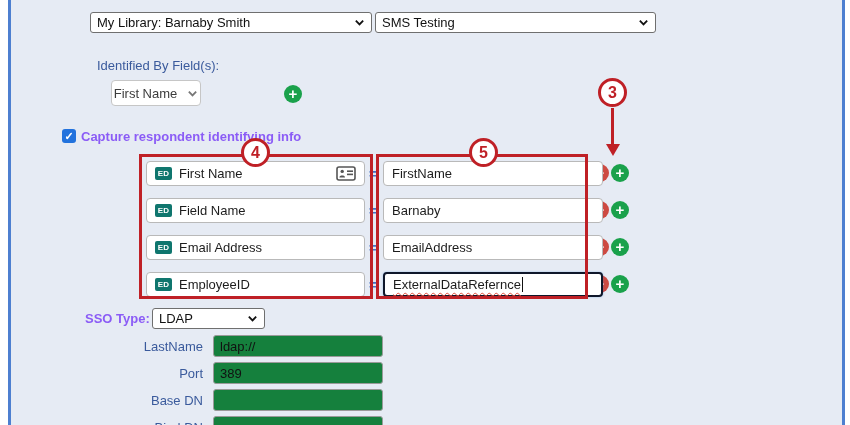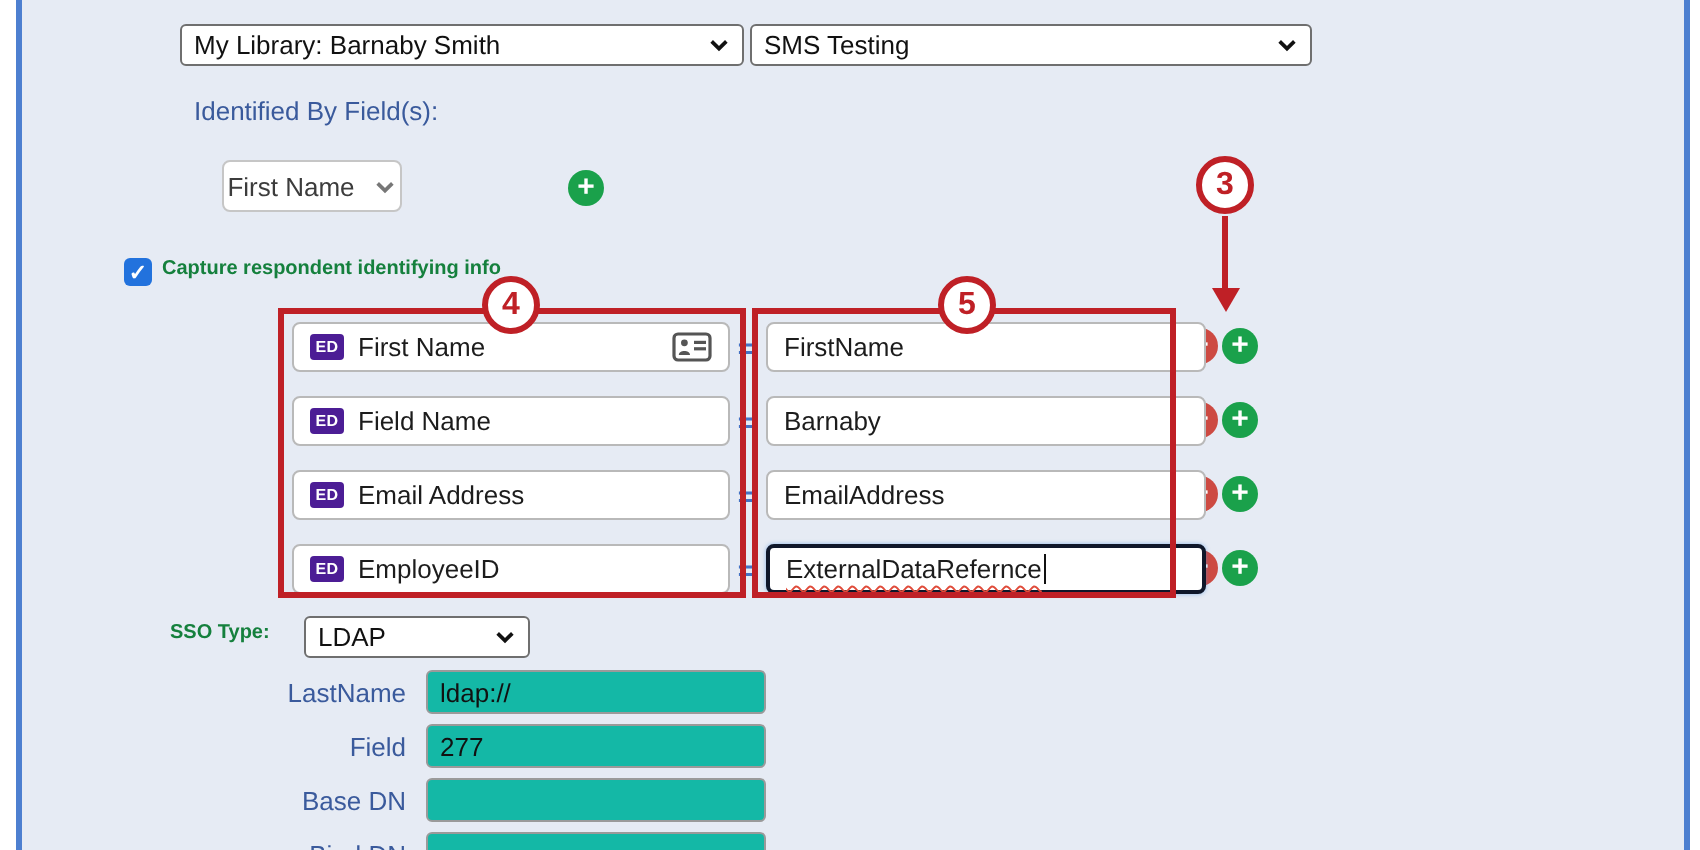--- a/index.html
+++ b/index.html
@@ -13,21 +13,21 @@
   .edge-left { left:8px; } .edge-right { left:842px; }
 
   
   .selectbox { position:absolute; background:#fff; border:1px solid #6f6f6f; border-radius:3px;
                height:21px; display:flex; align-items:center; padding:0 6px; font-size:13px; color:#111; }
   .selectbox .sel-label { flex:1; white-space:nowrap; overflow:hidden; }
   .chev { width:11px; height:11px; flex:0 0 auto; margin-left:4px; }
   .chev polyline { fill:none; stroke:#111; stroke-width:2; }
 
   .blue-label { color:#3a5a9c; font-size:13px; }
-  .blue-bold  { color:#15803d; font-size:10px; font-weight:bold; }
+  .blue-bold  { color:#8b5cf6; font-size:13px; font-weight:bold; }
 
   
   .pill { position:absolute; left:111px; top:80px; width:90px; height:26px; background:#fff;
           border:1px solid #c6c6c6; border-radius:4px; display:flex; align-items:center;
           justify-content:center; gap:6px; font-size:13px; color:#3c3c3c; }
   .pill .chev polyline { stroke:#777; }
 
   
   .rbtn { position:absolute; width:18px; height:18px; border-radius:50%; color:#fff;
           display:flex; align-items:center; justify-content:center;
@@ -41,21 +41,21 @@
               border-radius:3px; color:#fff; font-size:11px; font-weight:bold;
               display:flex; align-items:center; justify-content:center; }
 
   
   .map-input { position:absolute; height:25px; background:#fff; border:1px solid #b9b9b9;
                border-radius:4px; display:flex; align-items:center; padding:0 8px;
                font-size:13px; color:#1c1c1c; z-index:2; }
   .map-left  { left:146px; width:219px; }
   .map-right { left:383px; width:220px; }
   .map-right.focused { border:2px solid #0f172a; box-shadow:0 0 2px rgba(70,140,220,.55); }
-  .ed-badge { flex:0 0 auto; width:17px; height:13px; margin-right:7px; background:#4c1d95;
+  .ed-badge { flex:0 0 auto; width:17px; height:13px; margin-right:7px; background:#0f766e;
               border-radius:2px; color:#fff; font-size:8px; font-weight:bold; line-height:13px;
               text-align:center; letter-spacing:.2px; }
   .picker-icon { margin-left:auto; display:block; }
   .eq { position:absolute; left:364px; width:18px; text-align:center; font-size:14px;
         font-weight:bold; color:#4472c4; z-index:1; }
   .wavy { text-decoration:underline; text-decoration-style:wavy; text-decoration-color:#e04b3a;
           text-decoration-thickness:1px; text-underline-offset:3px; }
   .caret { display:inline-block; width:1px; height:15px; background:#111; margin-left:1px;
            vertical-align:middle; }
 
@@ -63,21 +63,21 @@
   .ann-rect { position:absolute; border:3px solid #bf2026; z-index:3; }
   .ann-circle { position:absolute; width:29px; height:29px; border-radius:50%; background:#fff;
                 border:3px solid #bf2026; color:#bf2026; font-size:16px; font-weight:bold;
                 display:flex; align-items:center; justify-content:center; z-index:4; }
   .ann-line { position:absolute; width:3px; background:#bf2026; z-index:4; }
   .ann-head { position:absolute; width:0; height:0; border-left:7px solid transparent;
               border-right:7px solid transparent; border-top:12px solid #bf2026; z-index:4; }
 
   
   .sso-label { position:absolute; width:120px; text-align:right; }
-  .sso-input { position:absolute; left:213px; width:170px; height:22px; background:#14b8a6;
+  .sso-input { position:absolute; left:213px; width:170px; height:22px; background:#15803d;
                border:1px solid #9a9a9a; border-radius:3px; font-size:13px; color:#111;
                display:flex; align-items:center; padding:0 6px; }
 </style>
 </head>
 <body>
 
 <div id="stage">
   <div class="content"></div>
   <div class="frame-edge edge-left"></div>
   <div class="frame-edge edge-right"></div>
@@ -88,21 +88,21 @@
         <polyline points="2,4 6,8 10,4"></polyline>
       </svg>
   </div>
   <div class="selectbox" style="left:375px; top:12px; width:281px;">
     <span class="sel-label">SMS Testing</span>
     <svg class="chev" viewBox="0 0 12 12">
         <polyline points="2,4 6,8 10,4"></polyline>
       </svg>
   </div>
 
-  <div class="blue-label" style="position:absolute; left:97px; top:48px;">Identified By Field(s):</div>
+  <div class="blue-label" style="position:absolute; left:97px; top:58px;">Identified By Field(s):</div>
   <div class="pill">
     <span>First Name</span>
     <svg class="chev" viewBox="0 0 12 12">
         <polyline points="2,4 6,8 10,4"></polyline>
       </svg>
   </div>
   <div class="rbtn green" style="left:284px; top:85px;">
     <span>+</span>
   </div>
 
@@ -199,23 +199,23 @@
     <svg class="chev" viewBox="0 0 12 12">
         <polyline points="2,4 6,8 10,4"></polyline>
       </svg>
   </div>
 
   <div class="blue-label sso-label" style="left:83px; top:339px;">LastName</div>
   <div class="sso-input" style="top:335px;">
     <span>ldap://</span>
   </div>
 
-  <div class="blue-label sso-label" style="left:83px; top:366px;">Field</div>
+  <div class="blue-label sso-label" style="left:83px; top:366px;">Port</div>
   <div class="sso-input" style="top:362px;">
-    <span>277</span>
+    <span>389</span>
   </div>
 
   <div class="blue-label sso-label" style="left:83px; top:393px;">Base DN</div>
   <div class="sso-input" style="top:389px;">
     <span></span>
   </div>
 
   <div class="blue-label sso-label" style="left:83px; top:420px;">Bind DN</div>
   <div class="sso-input" style="top:416px;">
     <span></span>

